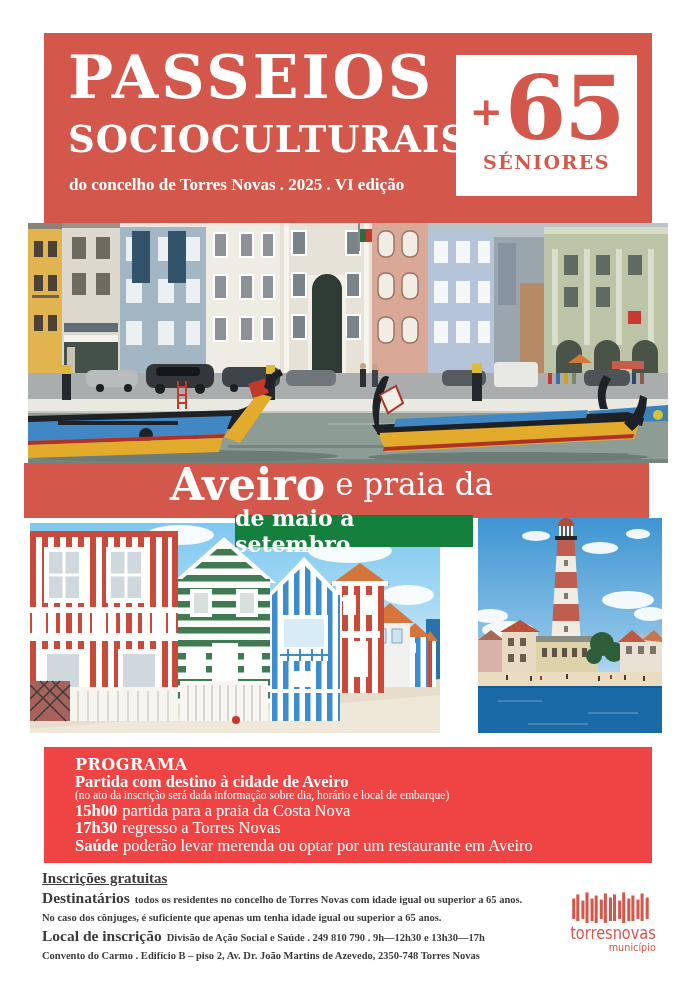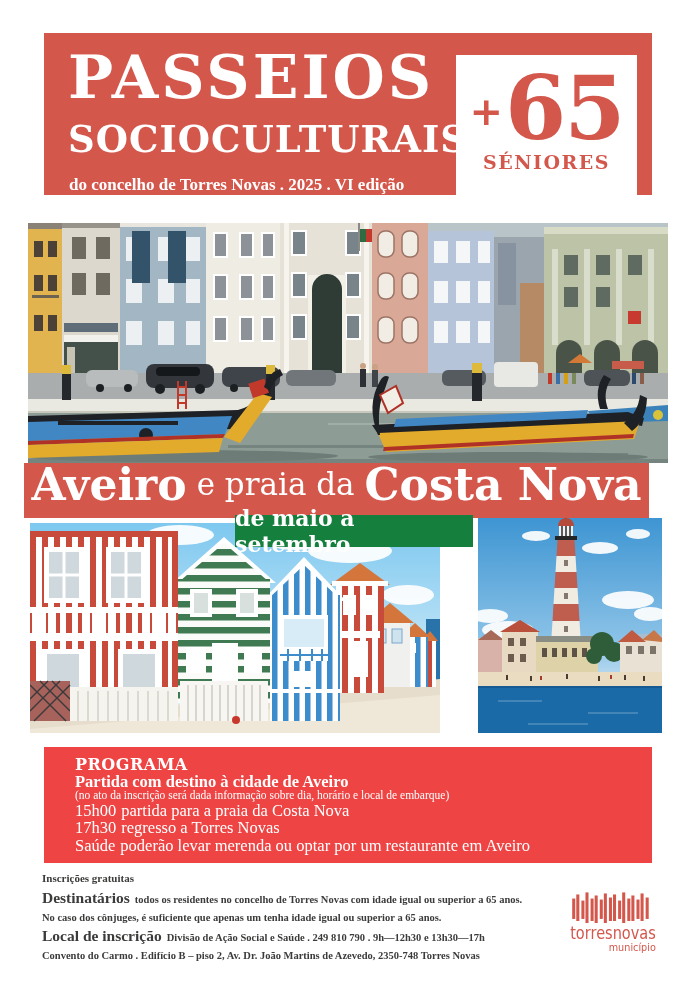--- a/index.html
+++ b/index.html
@@ -1,21 +1,21 @@
 <!DOCTYPE html>
 <html><head>
 <meta charset="utf-8">
 <style>
   html,body{margin:0;padding:0;background:#ffffff;}
   .poster{position:relative;width:696px;height:984px;background:#ffffff;overflow:hidden;
           font-family:"DejaVu Serif",serif;}
   .abs{position:absolute;}
 
   
-  .hdr{left:44px;top:33px;width:608px;height:162px;background:#d4574c;}
+  .hdr{left:44px;top:33px;width:608px;height:190px;background:#d4574c;}
   .t1{position:absolute;left:24px;top:14px;font-weight:bold;font-size:60px;line-height:1;
       color:#fff;letter-spacing:3px;}
   .t2{position:absolute;left:24px;top:88px;font-weight:bold;font-size:37px;line-height:1;
       color:#fff;letter-spacing:1px;}
   .sub{position:absolute;left:25px;top:142px;font-weight:bold;font-size:17px;color:#fff;
        font-family:"Liberation Serif",serif;}
   .badge{position:absolute;left:412px;top:22px;width:181px;height:141px;background:#ffffff;
          color:#d4574c;text-align:center;}
   .badge-row{display:flex;align-items:flex-start;justify-content:center;margin-top:12px;}
   .plus{font-size:40px;font-weight:bold;line-height:1;margin-top:24px;margin-right:2px;}
@@ -40,26 +40,26 @@
 
   
   .program{left:44px;top:747px;width:608px;height:116px;background:#ef4444;color:#fff;
            box-sizing:border-box;padding:10px 20px 9px 31px;display:flex;flex-direction:column;
            justify-content:space-between;font-family:"Liberation Serif",serif;}
   .p-head{font-family:"DejaVu Serif",serif;font-weight:bold;font-size:16px;line-height:1;
           letter-spacing:.5px;}
   .p-line{font-size:16.5px;line-height:1.05;}
   .p-bold{font-weight:bold;}
   .p-note{font-size:11.5px;line-height:1;}
-  .p-lead{font-weight:normal;margin-right:5px;}
+  .p-lead{font-weight:bold;margin-right:5px;}
 
   
   .foot{left:42px;top:869px;width:520px;color:#3b3b3a;font-family:"Liberation Serif",serif;
         font-weight:bold;}
-  .f-title{font-size:11px;line-height:19px;}
+  .f-title{font-size:15px;line-height:19px;text-decoration:underline;}
   .f-lead{font-size:15.5px;margin-right:5px;}
   .f-rest{font-size:10.5px;}
   .f-line2{font-size:10.5px;line-height:17px;}
   .f-row{line-height:19px;}
   .logo{left:562px;top:886px;width:102px;height:72px;}
   .logo svg{display:block;width:100%;height:100%;}
 </style>
 </head>
 <body>
 
@@ -280,21 +280,20 @@
       <path d="M350 212 Q338 182 352 158 Q356 151 361 154 Q358 163 354 174 Q349 190 352 212 Z" fill="#1e2125"></path>
       <polygon points="352,172 368,163 375,180 360,190" fill="#f2efe6" stroke="#b03226" stroke-width="2"></polygon>
       <path d="M596 200 Q610 190 612 172 L619 175 Q618 198 604 208 Z" fill="#1e2125"></path>
       <circle cx="630" cy="192" r="5" fill="#d8c23a"></circle>
     </svg>
   </div>
 
   <div class="abs banner-main">
     <span class="b-big">Aveiro</span>
     <span class="b-mid">e praia da</span>
-    <span class="b-big">Costa Nova</span>
   </div>
 
   <div class="abs photo photo-houses">
     <svg viewBox="0 0 410 210" preserveAspectRatio="none">
       <defs>
         <pattern id="vr" width="12" height="8" patternUnits="userSpaceOnUse">
             <rect width="12" height="8" fill="#ffffff"></rect>
             <rect width="6" height="8" fill="#c84a3a"></rect>
           </pattern>
         <pattern id="hg" width="8" height="13" patternUnits="userSpaceOnUse">

